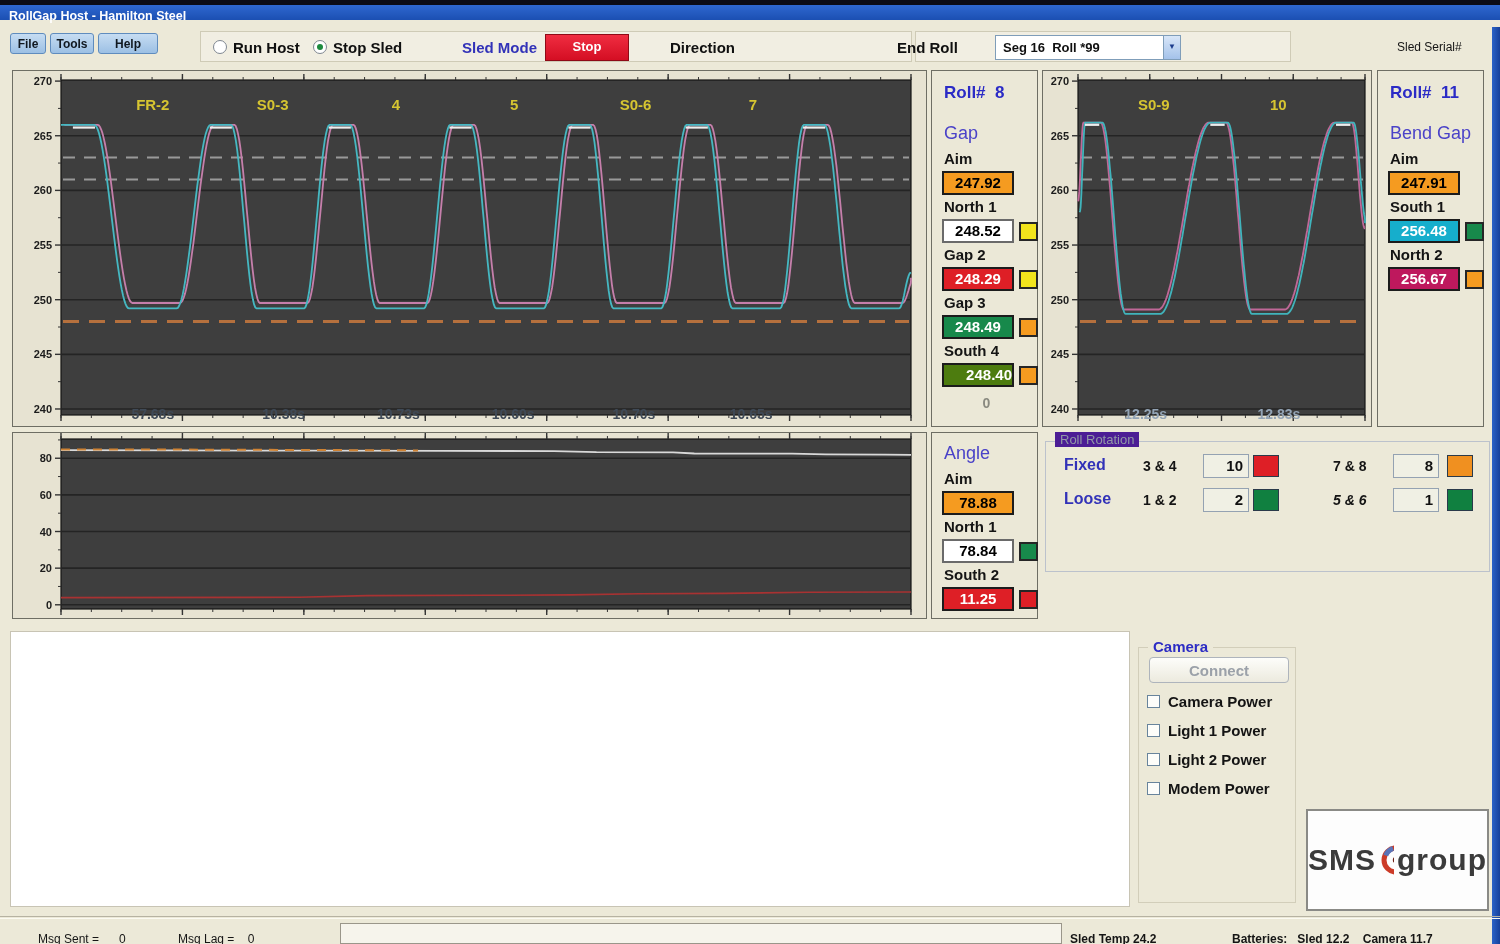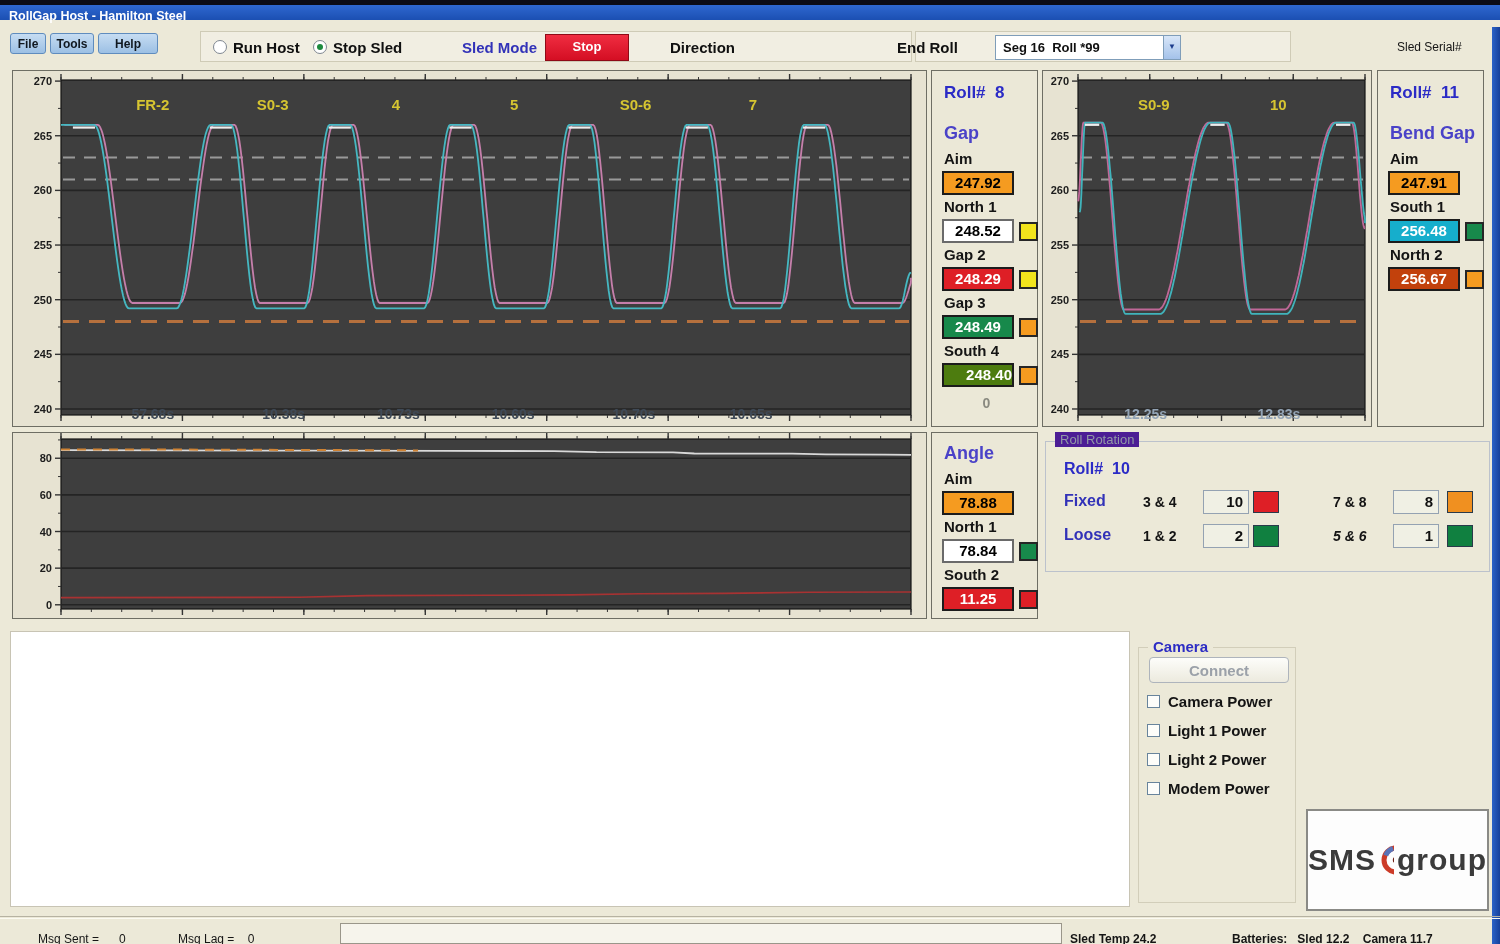--- a/index.html
+++ b/index.html
@@ -25,21 +25,21 @@
          border-radius:50%;background:#1d8a3e;}
   .stop-btn{position:absolute;background:linear-gradient(#f02d41,#d40e23);border:1px solid #8e0a16;
          color:#fff;font-weight:bold;font-size:13px;text-align:center;padding-top:4px;cursor:pointer;}
   .dropdown{position:absolute;background:#fff;border:1px solid #7f9db9;display:flex;cursor:pointer;}
   .dd-text{flex:1;font-size:13px;font-weight:bold;color:#101010;padding:4px 0 0 7px;white-space:pre;}
   .dd-btn{width:17px;background:linear-gradient(#d8e6f8,#a4c2ea);border-left:1px solid #7f9db9;
          text-align:center;font-size:8px;color:#1c3c8c;padding-top:6px;}
   .chart-panel{position:absolute;background:#e7e3d2;border:1px solid #6e6e64;}
   .side-panel{position:absolute;background:#ebe8d7;border:1px solid #6e6e64;padding:8px 6px 0 10px;}
   .panel-roll{font-size:17px;font-weight:bold;color:#2b2bc6;white-space:pre;margin:4px 0 0 2px;}
-  .panel-title{font-size:18px;font-weight:bold;color:#4a42c8;margin:20px 0 6px 2px;}
+  .panel-title{font-size:18px;font-weight:normal;color:#4a42c8;margin:20px 0 6px 2px;}
   .panel-title.flush{margin-top:2px;}
   .row-label{font-size:15px;font-weight:bold;color:#141414;margin:2px 0 2px 2px;height:19px;}
   .row-line{display:flex;align-items:center;margin-bottom:3px;height:24px;}
   .value-box{width:72px;height:24px;border:2px solid #1c1c1c;font-size:15px;font-weight:bold;
          text-align:center;padding-top:1px;flex:none;}
   .status-square{width:19px;height:19px;border:2px solid #262626;margin-left:5px;flex:none;}
   .panel-bottom{text-align:center;font-size:14px;font-weight:bold;color:#8a8a80;margin-top:8px;}
   .group-box{position:absolute;border:1px solid #bcc2cc;}
   .group-legend{position:absolute;top:-10px;left:9px;background:#4c1d95;padding:0 5px;
          font-size:13px;color:#9199a6;}
@@ -353,21 +353,21 @@
         <div class="row-line">
           <div class="value-box" style="background: rgb(245, 155, 32); color: rgb(0, 0, 0);">247.91</div>
         </div>
         <div class="row-label">South 1</div>
         <div class="row-line">
           <div class="value-box" style="background: rgb(22, 174, 204); color: rgb(255, 255, 255);">256.48</div>
           <div class="status-square" style="background: rgb(23, 137, 75);"></div>
         </div>
         <div class="row-label">North 2</div>
         <div class="row-line">
-          <div class="value-box" style="background: #c2410c; color: rgb(255, 255, 255);">256.67</div>
+          <div class="value-box" style="background: #be185d; color: rgb(255, 255, 255);">256.67</div>
           <div class="status-square" style="background: rgb(245, 155, 32);"></div>
         </div>
       </div>
   </div>
 
   <div class="chart-panel" style="left:12px;top:432px;width:915px;height:187px;">
     <svg id="angle-chart" width="913" height="185">
         <rect x="48" y="6" width="850" height="170" fill="#3e3e3e" stroke="#151515" stroke-width="1.2"></rect>
         <line x1="48" x2="898" y1="171.78663793103448" y2="171.78663793103448" stroke="#242424" stroke-width="1.6"></line>
         <line x1="42" x2="48" y1="171.78663793103448" y2="171.78663793103448" stroke="#333" stroke-width="1.4"></line>
@@ -484,21 +484,20 @@
         <div class="row-label">South 2</div>
         <div class="row-line">
           <div class="value-box" style="background: rgb(222, 31, 38); color: rgb(255, 255, 255);">11.25</div>
           <div class="status-square" style="background: rgb(222, 31, 38);"></div>
         </div>
       </div>
   </div>
 
   <div class="group-box" style="left:1045px;top:441px;width:445px;height:131px;">
     <span class="group-legend">Roll Rotation</span>
-    <div class="rot-roll">Roll#  10</div>
     <div id="rotation-rows">
         <div class="rot-row">
           <span class="rot-mode">Fixed</span>
           <span class="rot-pair" style="left: 97px;">3 &amp; 4</span>
           <div class="rot-field" style="left: 157px;">10</div>
           <div class="rot-square" style="left: 207px; background: rgb(222, 31, 38);"></div>
           <span class="rot-pair" style="left: 287px;">7 &amp; 8</span>
           <div class="rot-field" style="left: 347px;">8</div>
           <div class="rot-square" style="left: 401px; background: rgb(240, 144, 32);"></div>
         </div>

